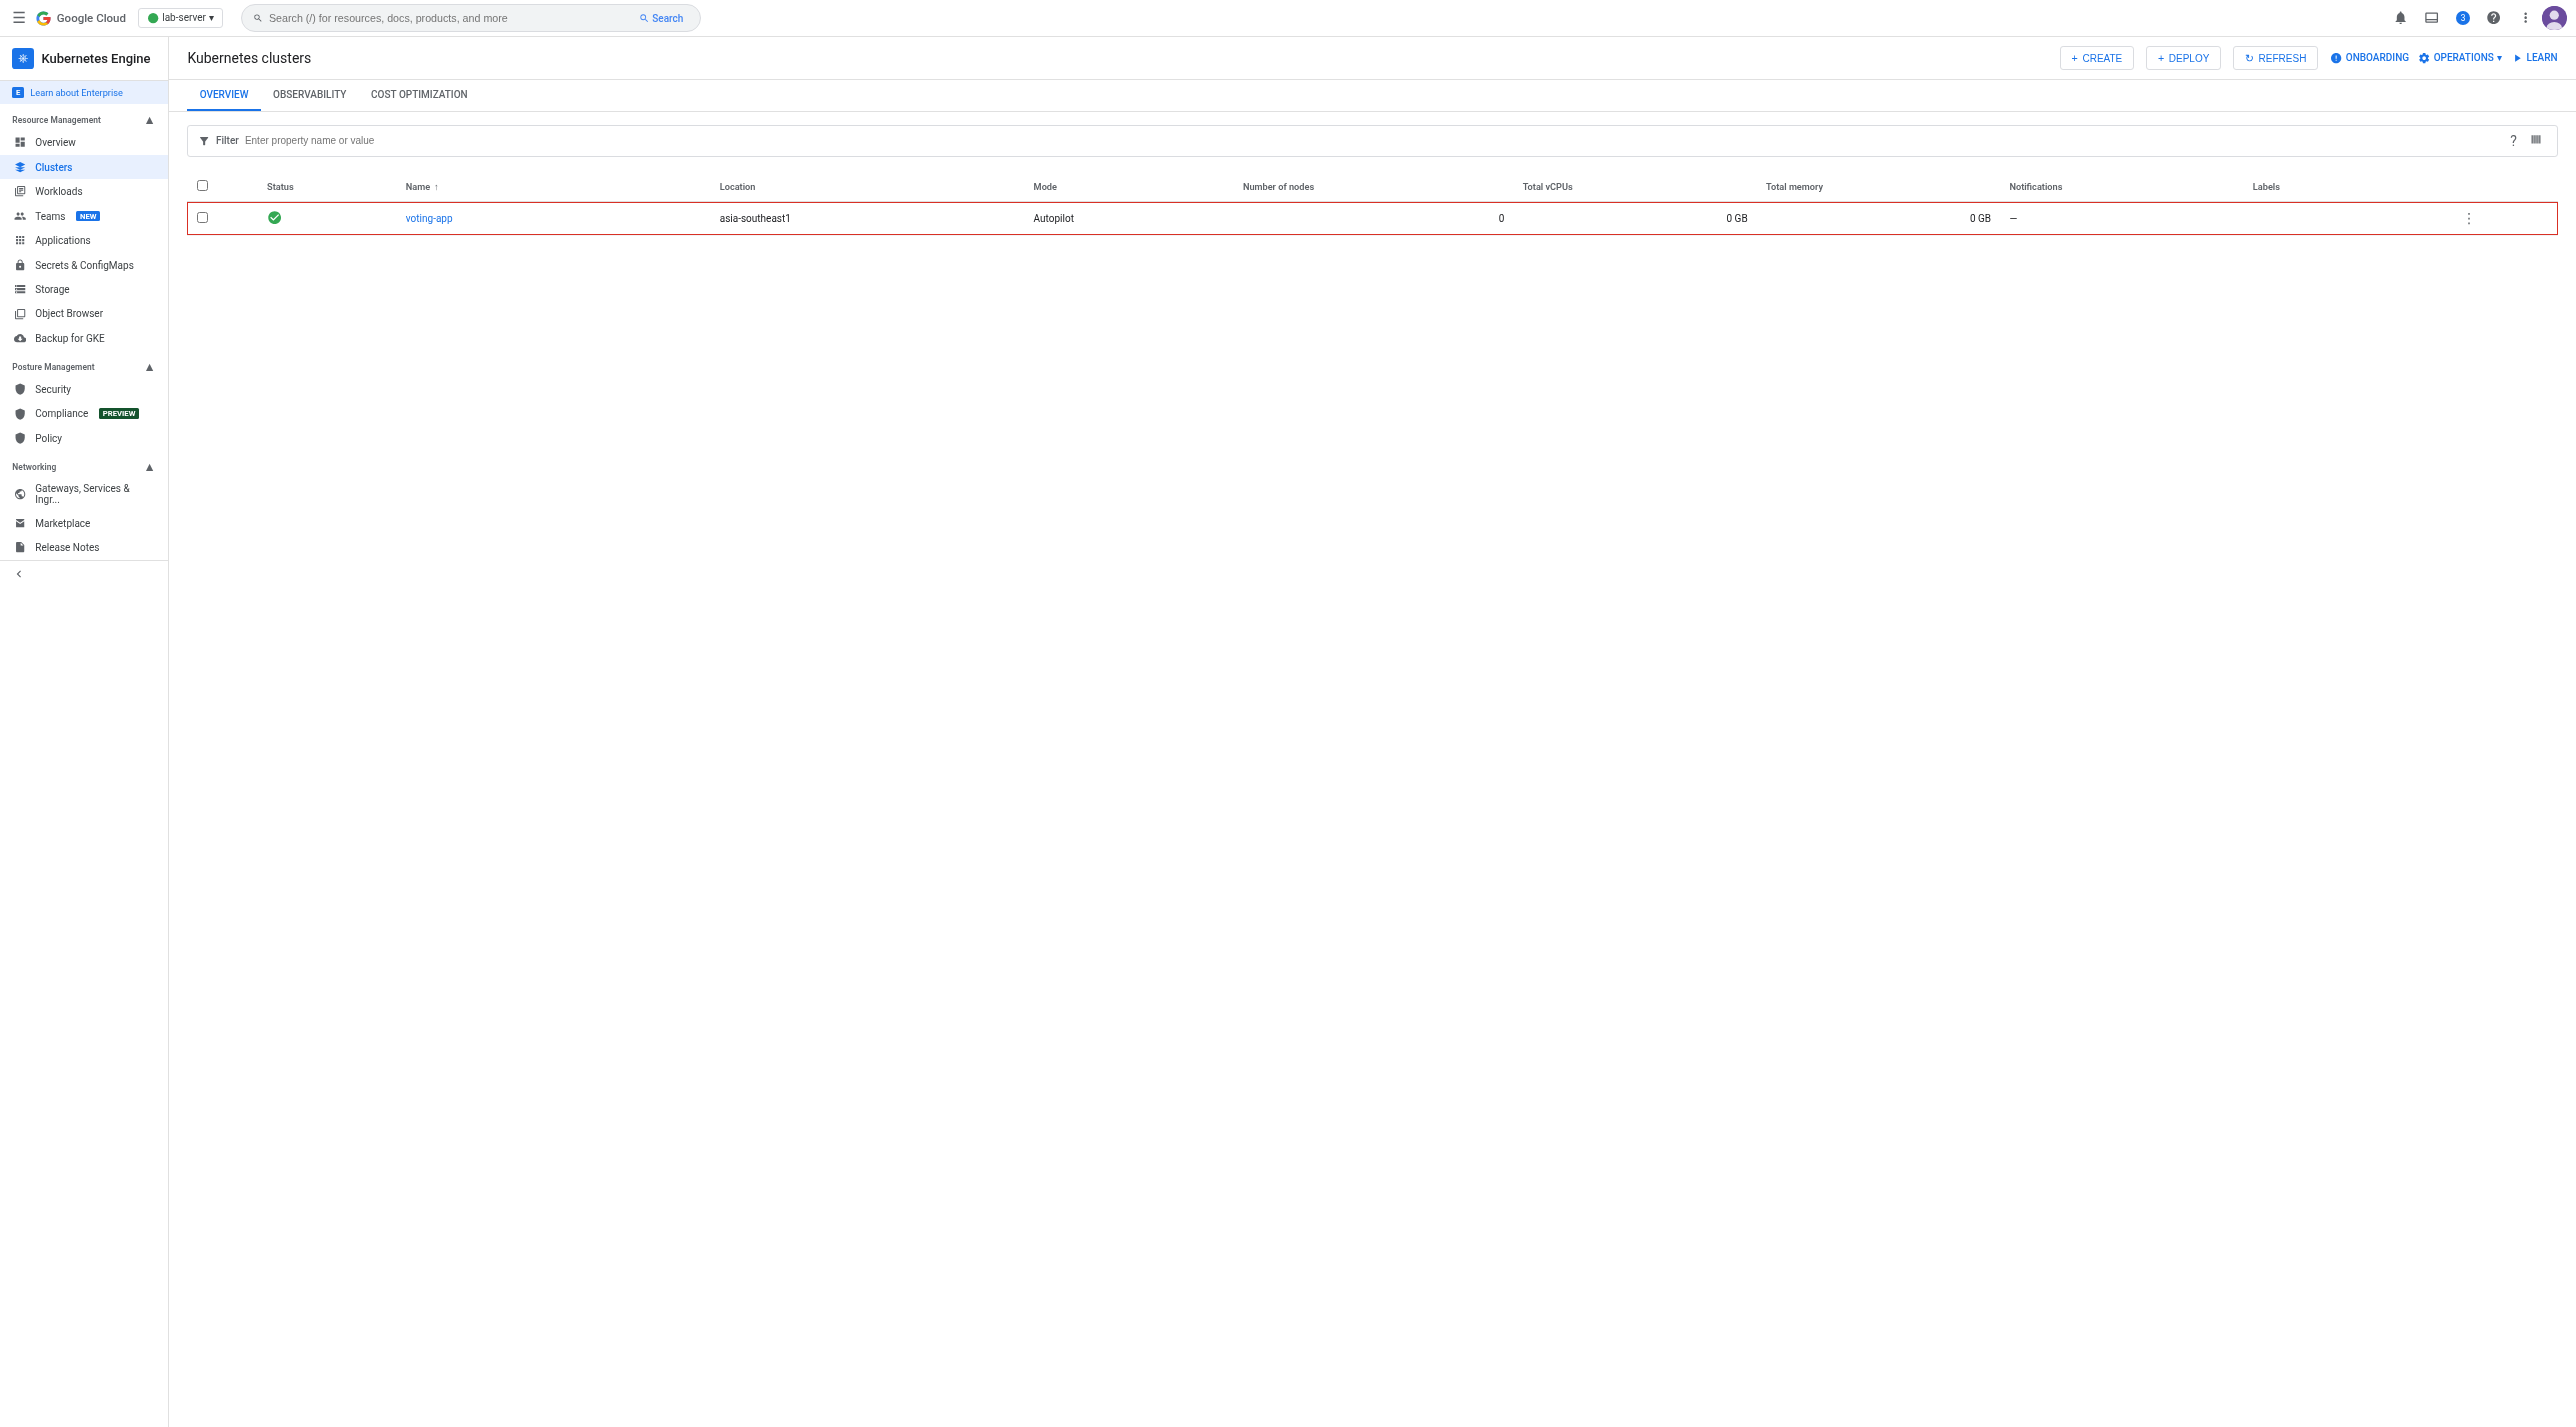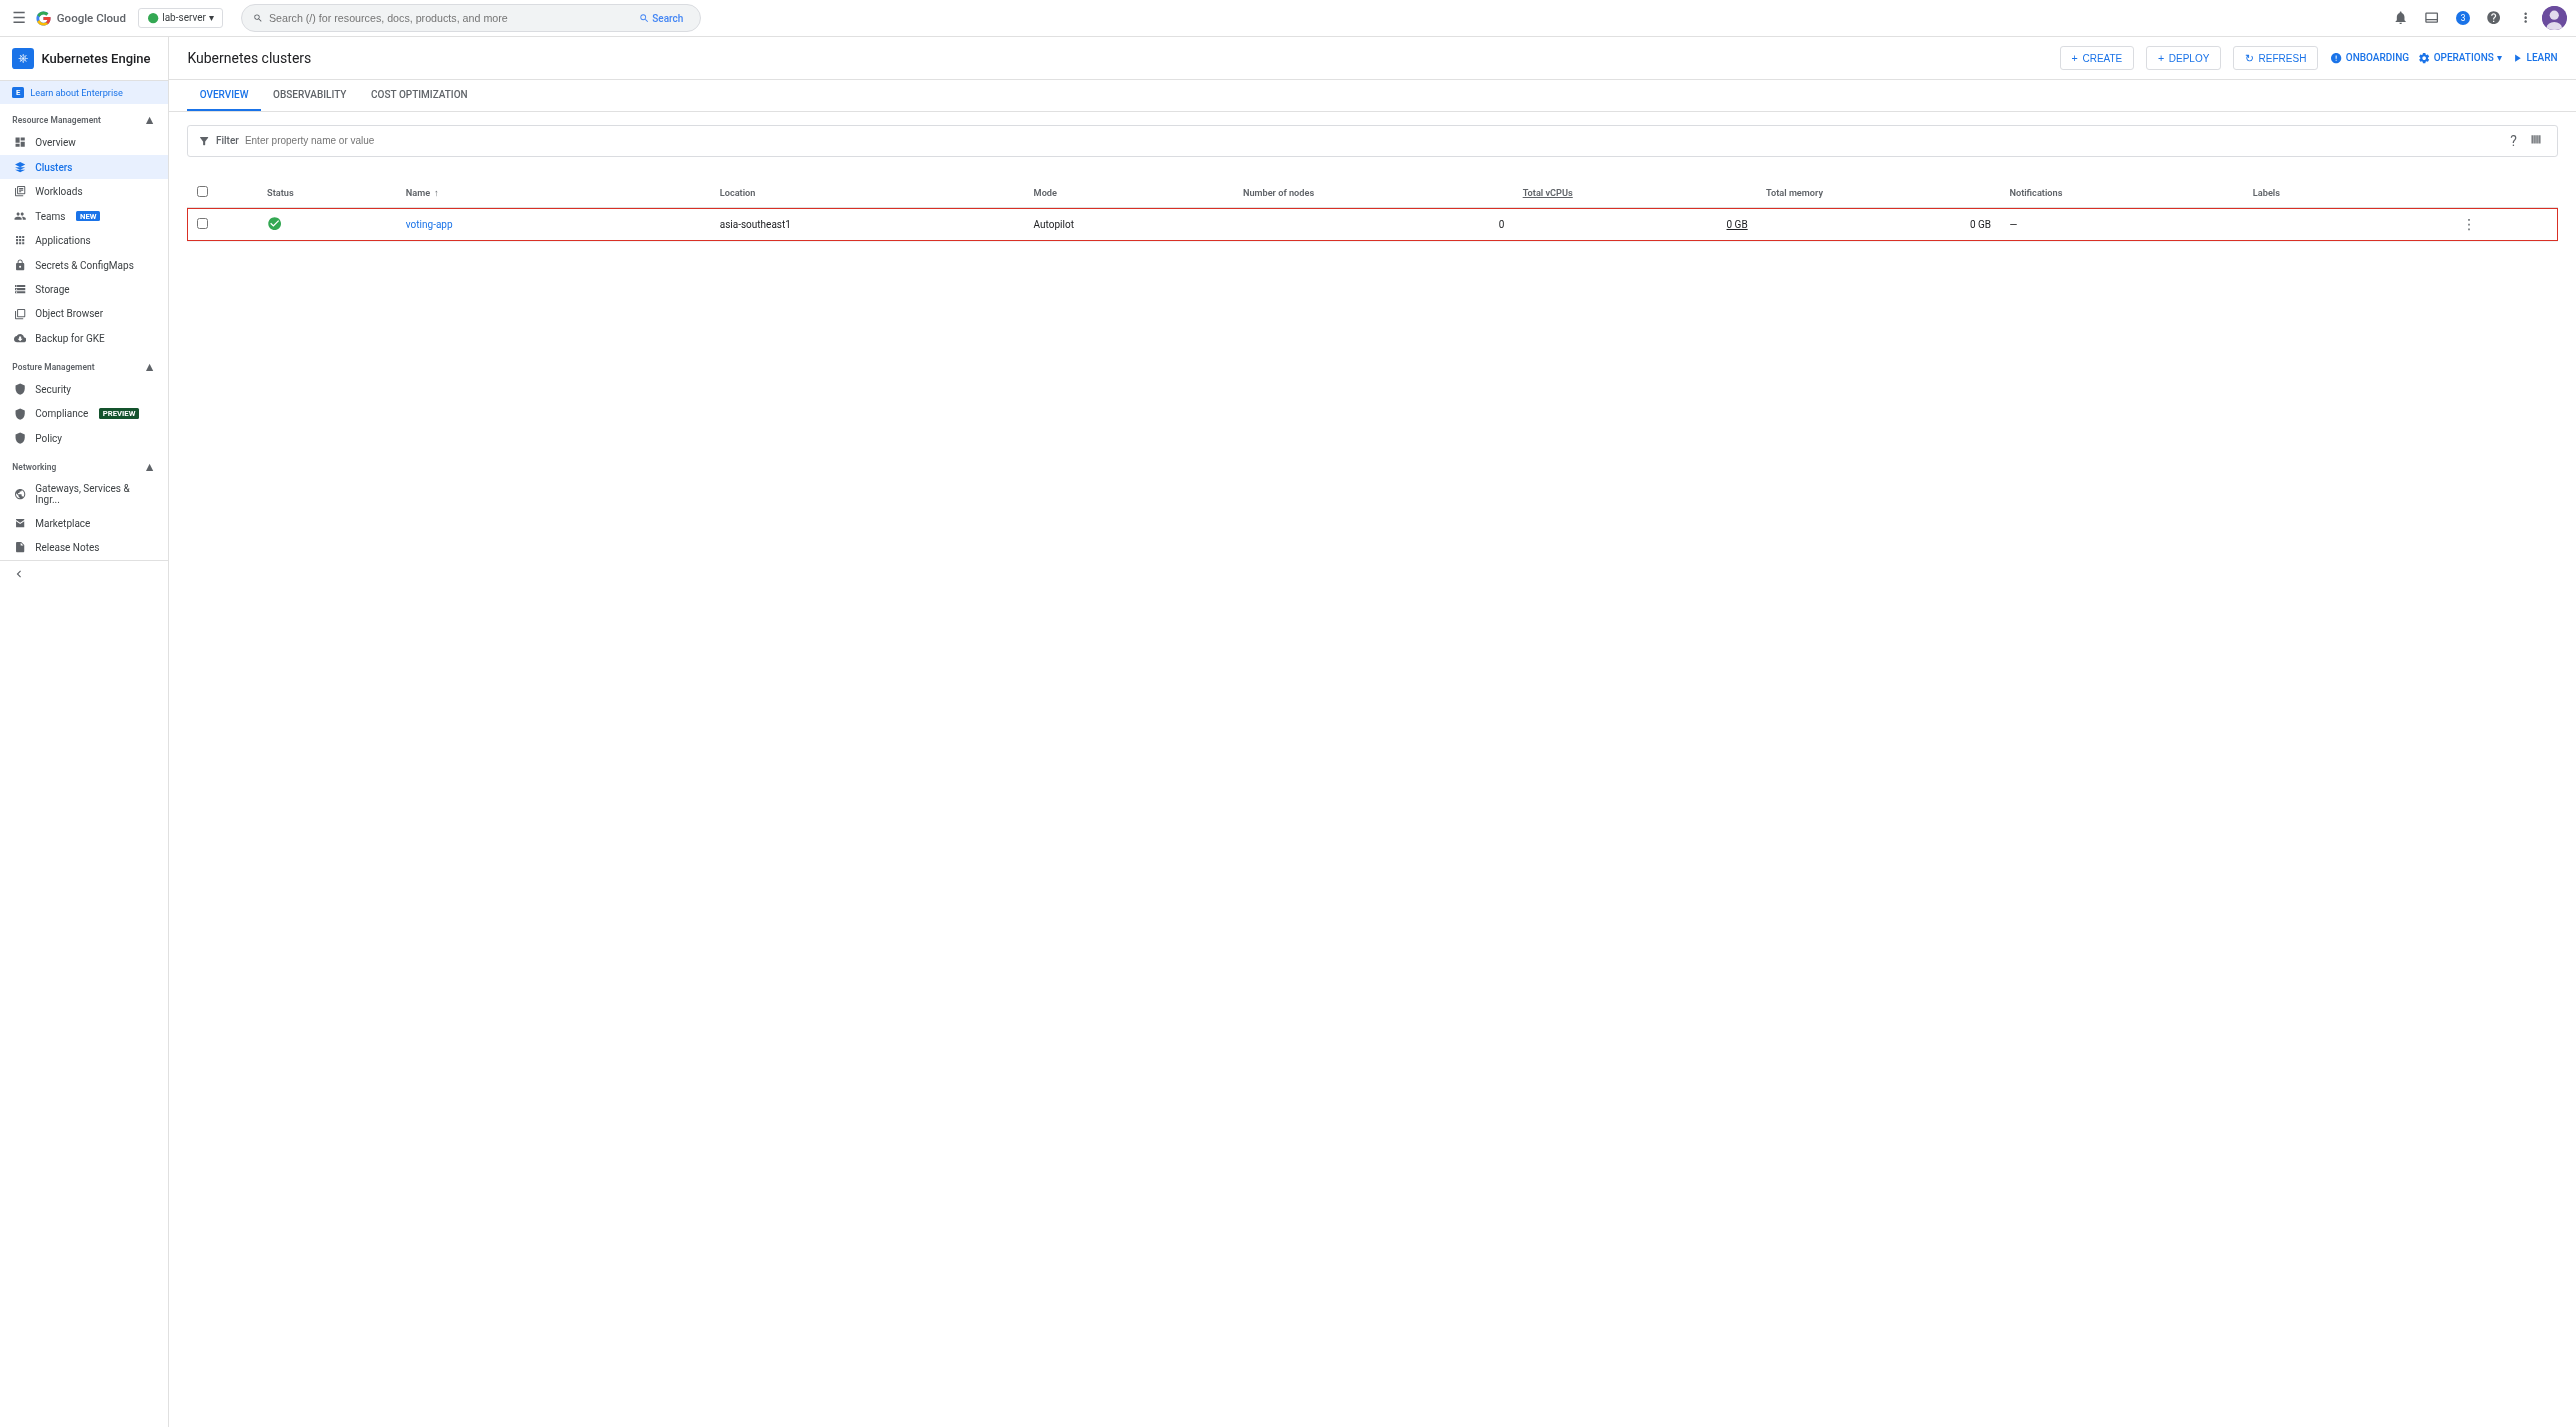--- a/index.html
+++ b/index.html
@@ -122,21 +122,21 @@
     .tab {
       padding: 9.2px 12.3px; cursor: pointer; font-size: 10px; font-weight: 500;
       color: #5f6368; border-bottom: 2.3px solid transparent; white-space: nowrap;
     }
     .tab.active { color: #1a73e8; border-bottom-color: #1a73e8; }
 
     
     .table-area { flex: 1; overflow-y: auto; padding: 12.3px 18.4px; }
 
     .filter-bar {
-      display: flex; align-items: center; gap: 6.1px; margin-bottom: 21px;
+      display: flex; align-items: center; gap: 6.1px; margin-bottom: 15px;
       border: 0.8px solid #dadce0; border-radius: 3.1px; padding: 4.6px 9.2px;
       background: #fff;
     }
     .filter-bar .filter-label { font-size: 10px; color: #5f6368; font-weight: 500; }
     .filter-bar input { border: none; outline: none; font-size: 10px; color: #3c4043; flex: 1; }
     .filter-bar-right { margin-left: auto; display: flex; gap: 6.1px; align-items: center; }
     .filter-bar-right .icon-btn { cursor: pointer; color: #5f6368; font-size: 14px; padding: 1.5px 3.1px; }
 
     .cluster-table { width: 100%; border-collapse: collapse; }
     .cluster-table th {
@@ -149,21 +149,21 @@
     }
     .cluster-link { color: #1a73e8; text-decoration: none; cursor: pointer; }
     .more-icon { color: #5f6368; cursor: pointer; font-size: 14px; }
 
     .col-checkbox { width: 31px; }
     .col-status { width: 61px; }
     .col-name { width: 138px; }
     .col-location { width: 138px; }
     .col-mode { width: 92px; }
     .col-nodes { width: 123px; }
-    .col-vcpu { width: 107px; text-decoration: underline; }
+    .col-vcpu { width: 107px; }
     .col-memory { width: 107px; }
     .col-notif { width: 107px; }
     .col-labels { width: 92px; }
     .col-actions { width: 46px; }
 
     .sort-icon { font-size: 9.2px; color: #5f6368; margin-left: 1.5px; }
 
     input[type="checkbox"] { width: 11.5px; height: 11.5px; cursor: pointer; accent-color: #1a73e8; }
 
     

